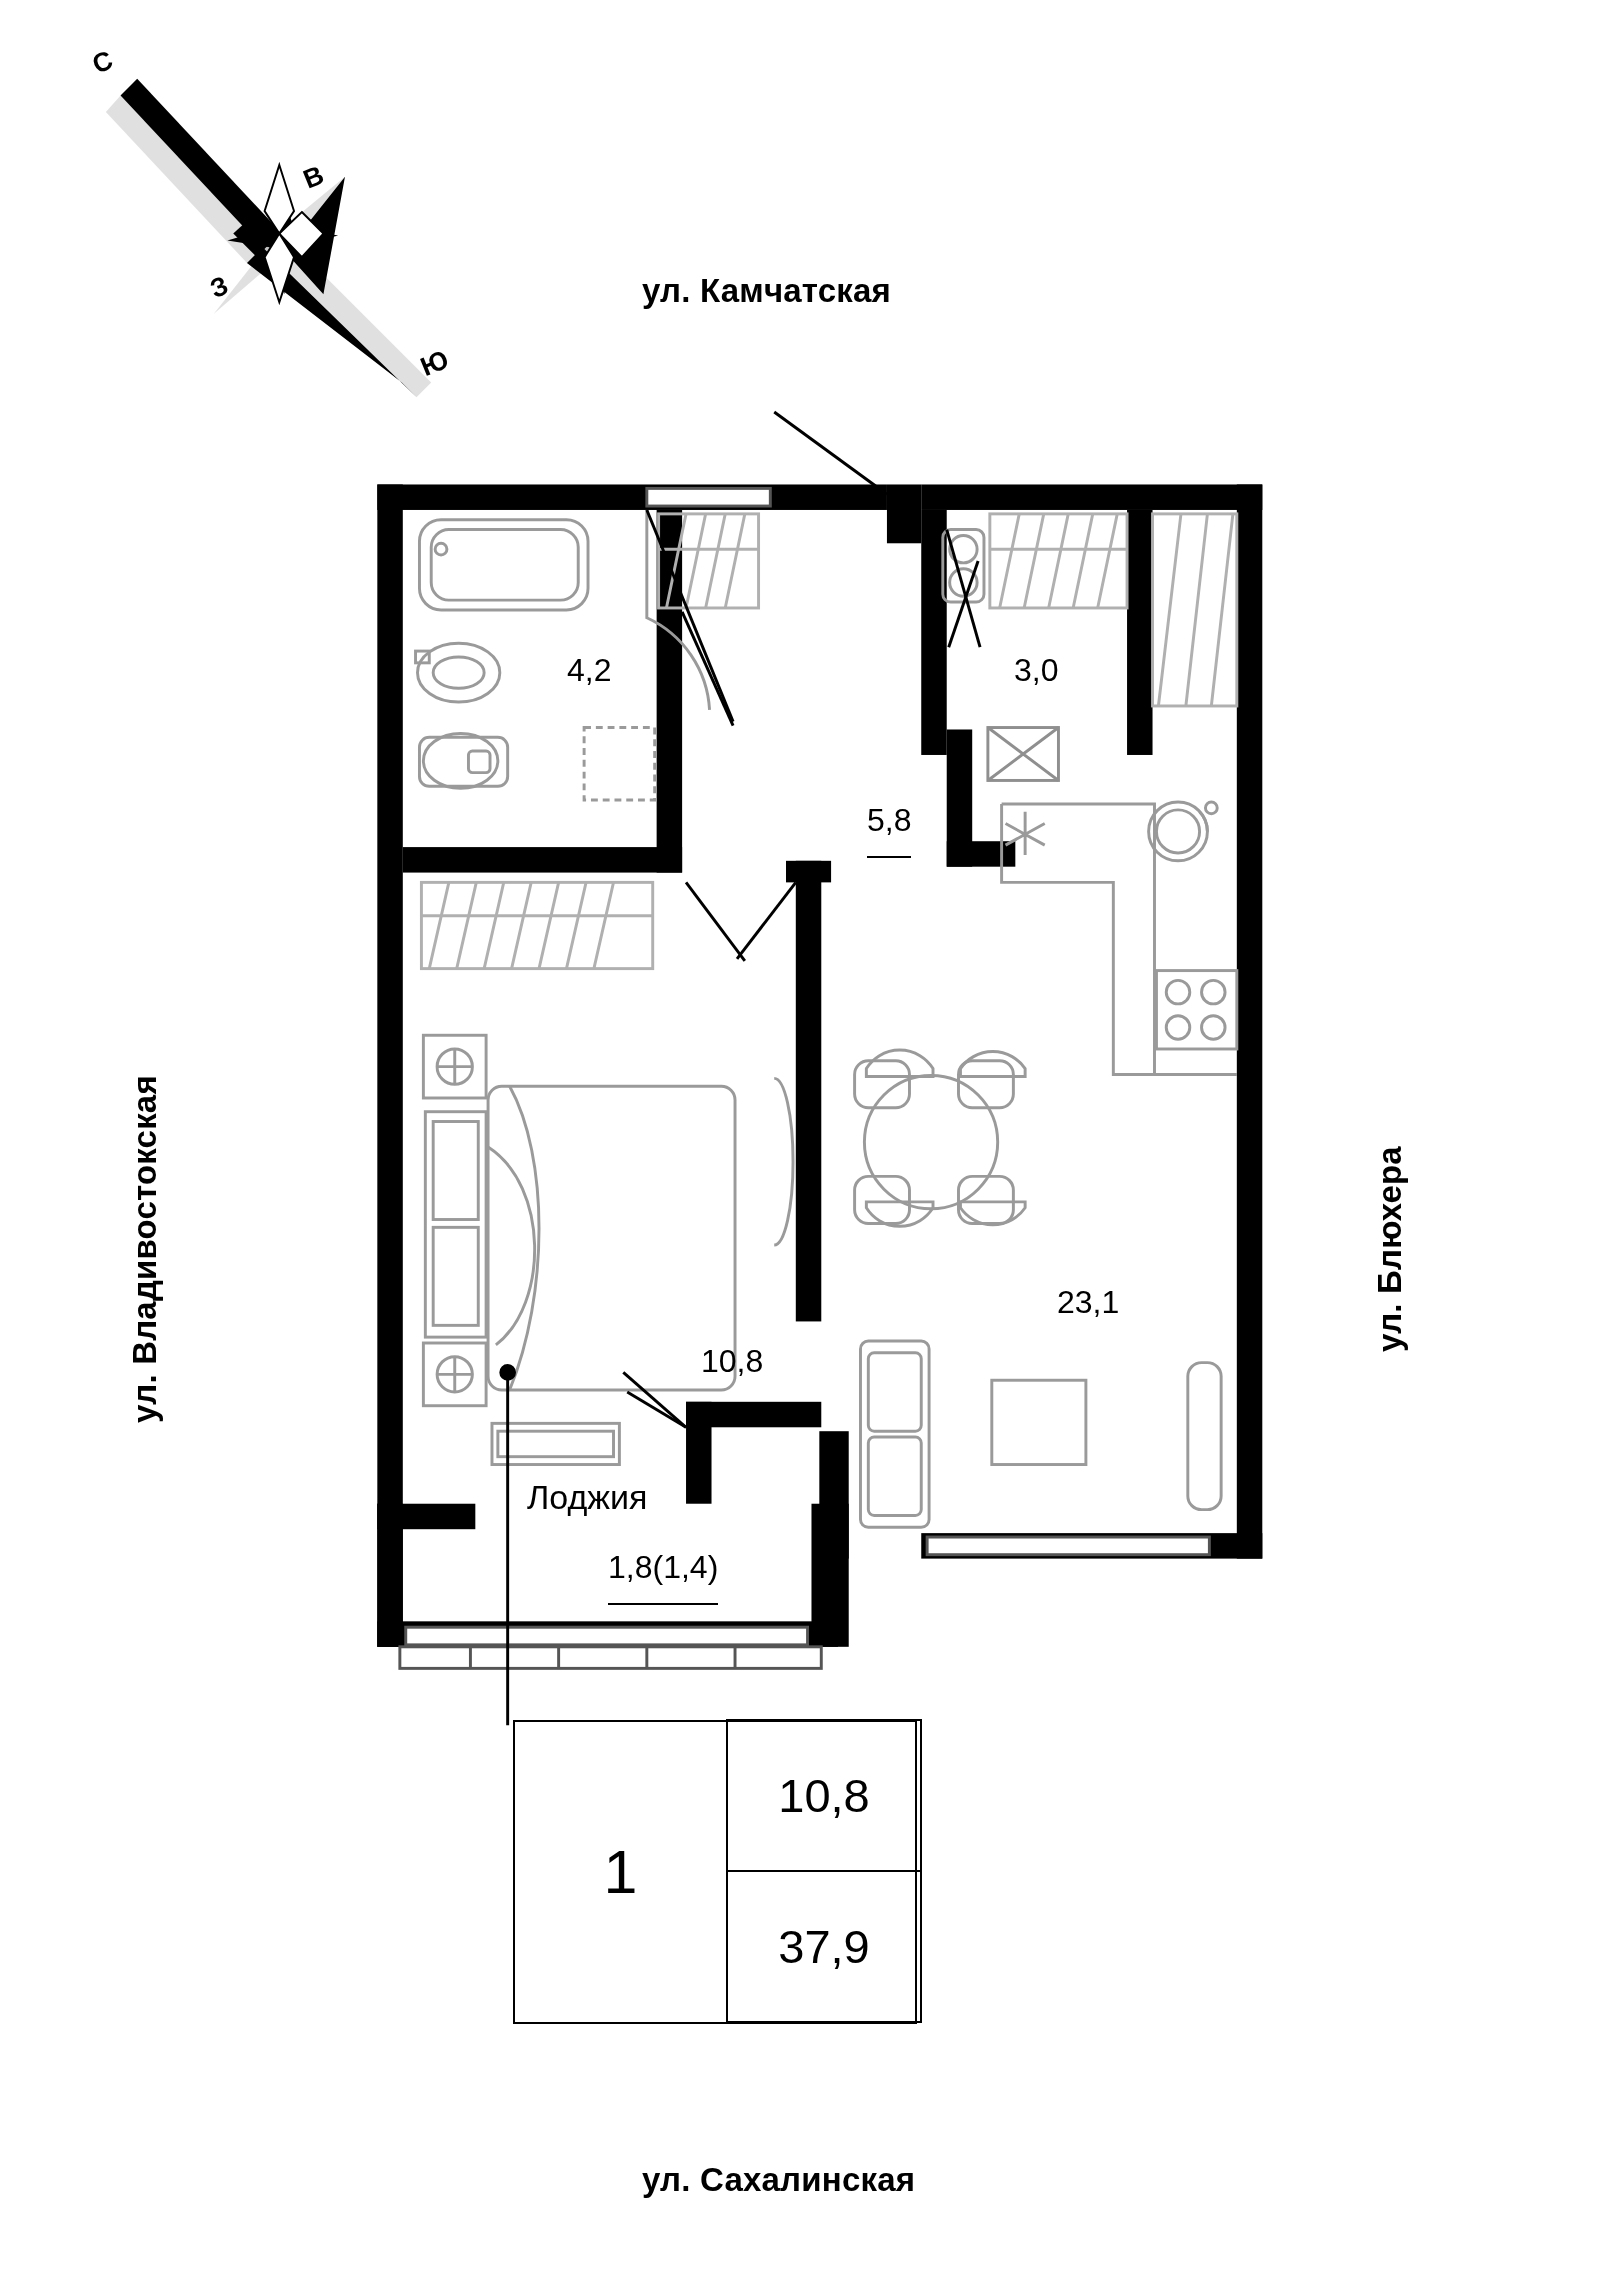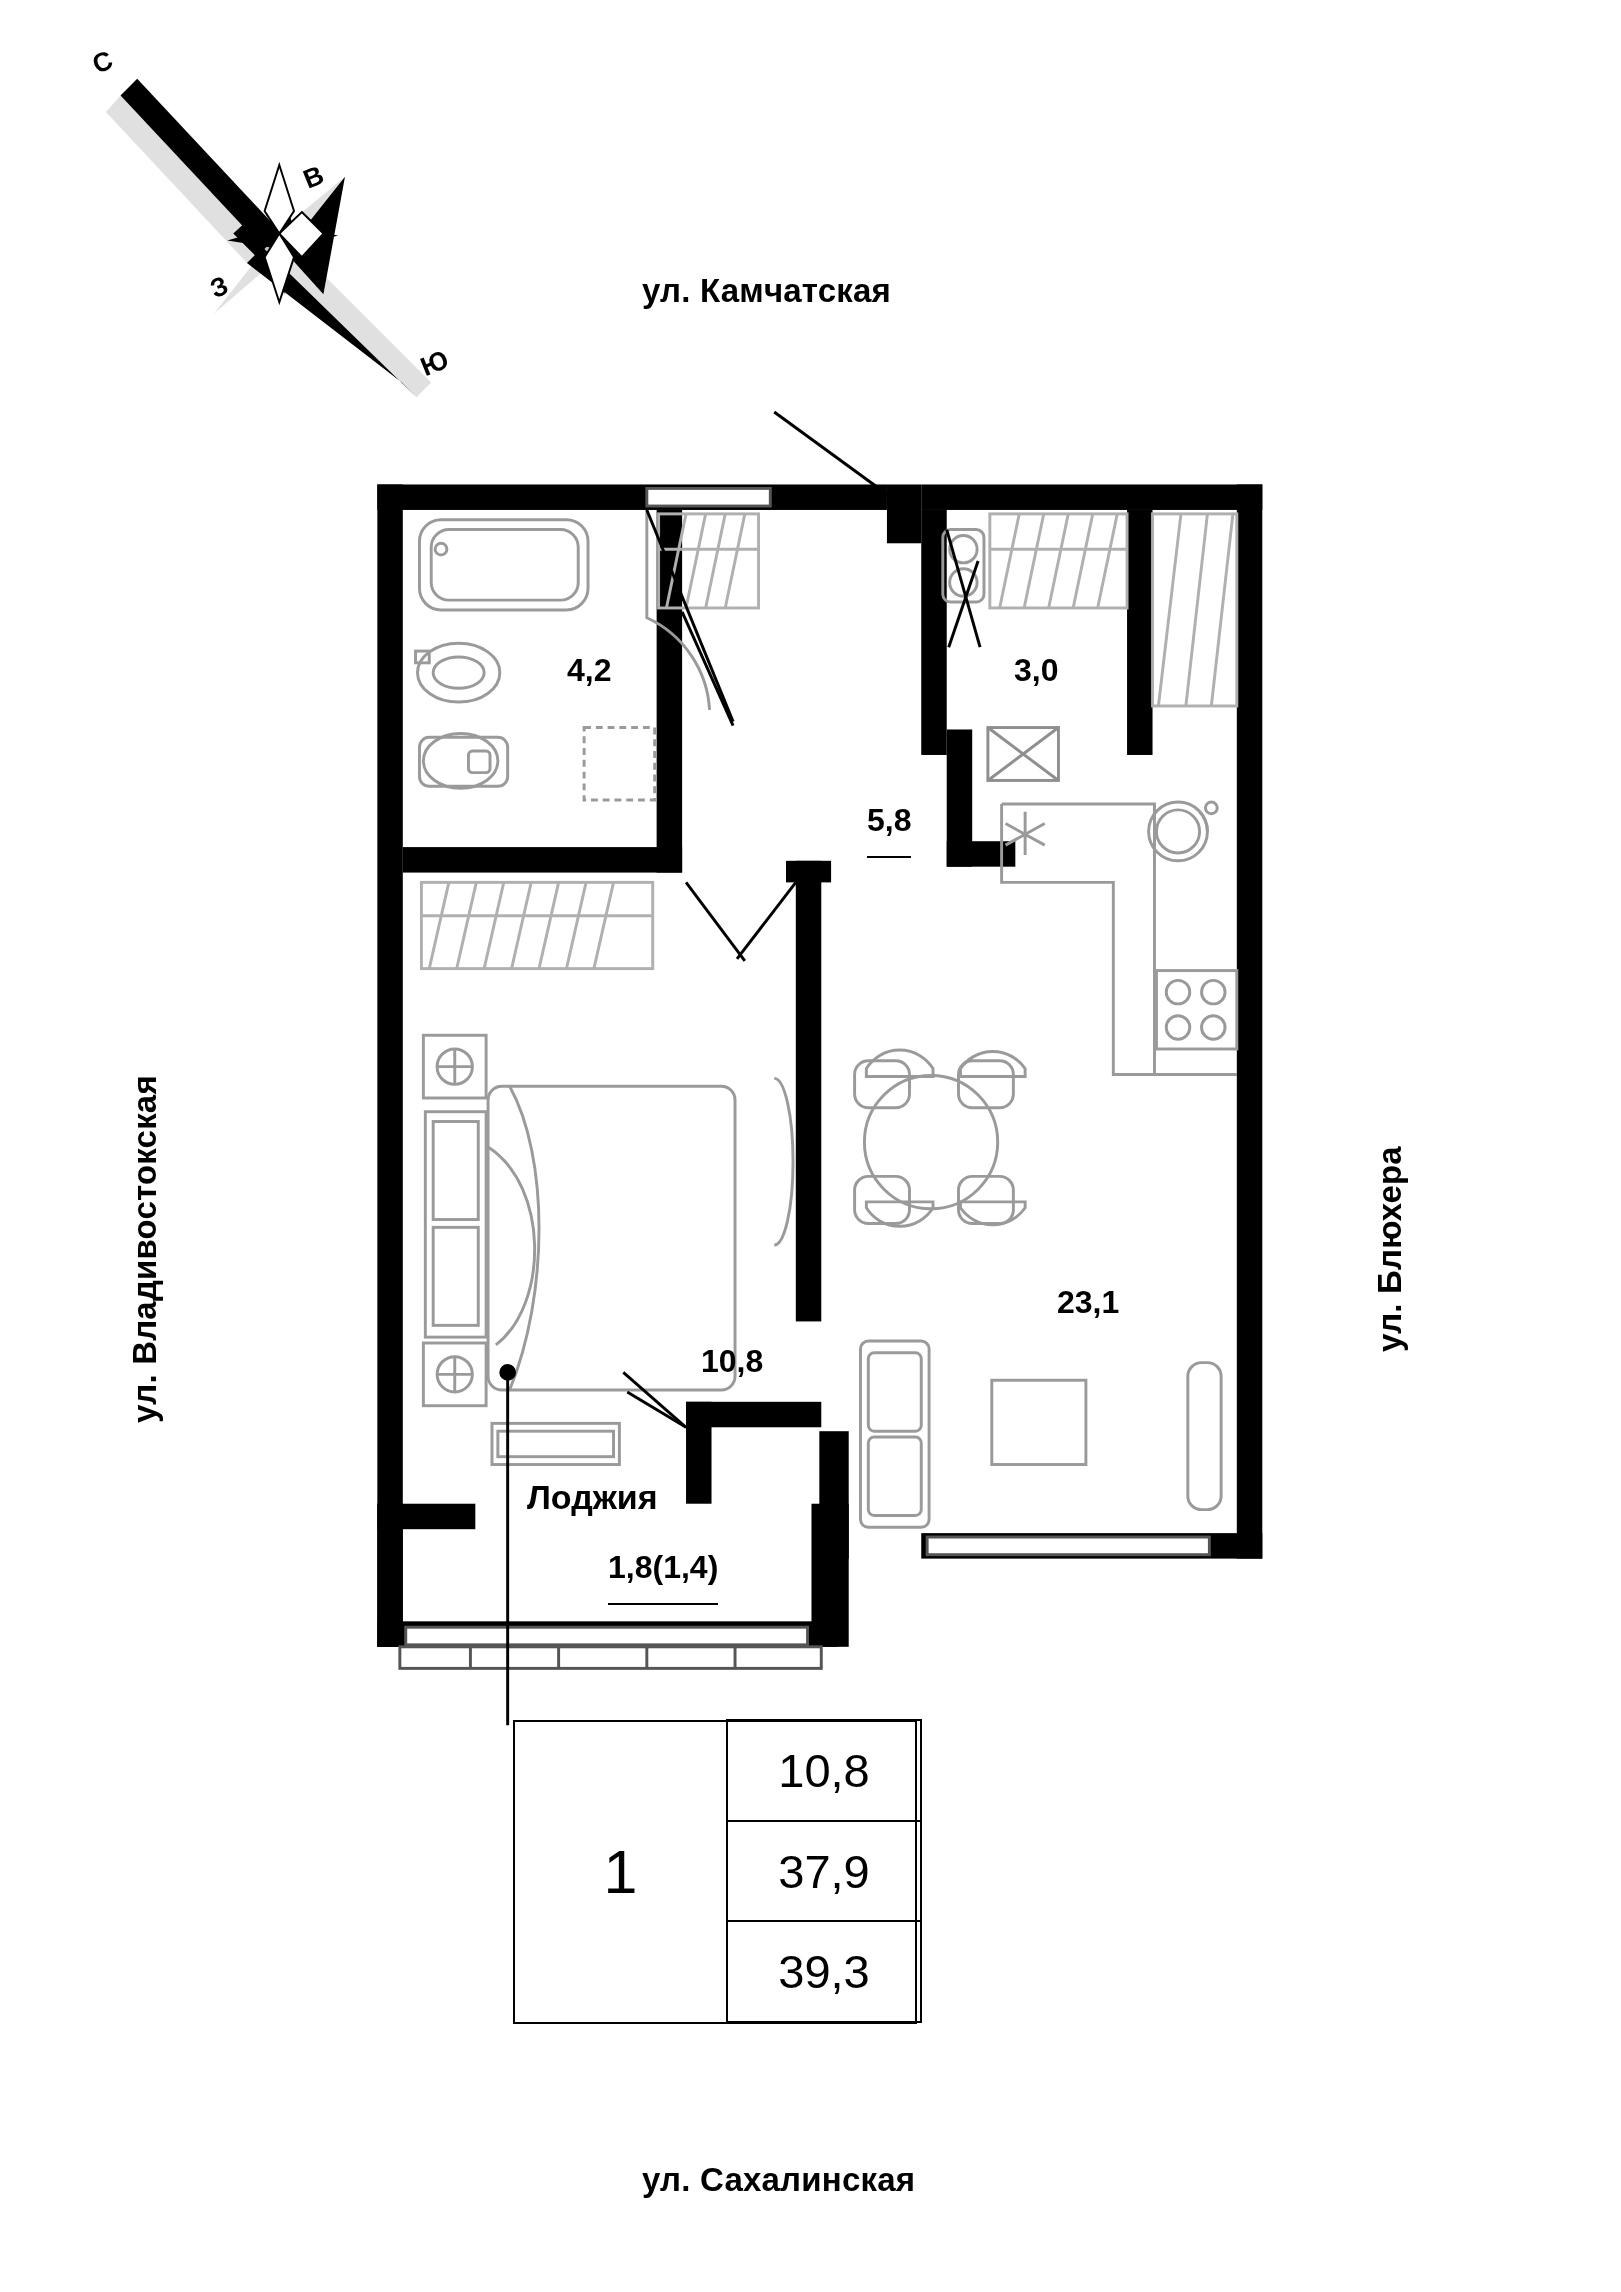--- a/index.html
+++ b/index.html
@@ -49,21 +49,21 @@
   }
   #street-right {
     left: 1287px;
     top: 1230px;
     transform: rotate(-90deg);
     transform-origin: center center;
   }
   .area-label {
     position: absolute;
     font-size: 32px;
-    font-weight: 700;
+    font-weight: 400;
     color: #000;
     white-space: nowrap;
   }
   .area-label.underline {
     border-bottom: 2.9px solid #000;
     padding-bottom: 17px;
   }
   #area-bath   { left: 567px; top: 652px; }
   #area-wc     { left: 1014px; top: 652px; }
   #area-hall   { left: 867px; top: 802px; }
@@ -341,18 +341,17 @@
   <div class="area-label" id="area-bed">10,8</div>
 
   <div class="area-label" id="loggia-name">Лоджия</div>
   <div class="area-label underline" id="loggia-area">1,8(1,4)</div>
 
   <div class="summary">
     <div class="summary-rooms">1</div>
     <div class="summary-cells">
       <div class="summary-cell">10,8</div>
       <div class="summary-cell">37,9</div>
-      <div class="summary-cell">39,3</div>
     </div>
   </div>
 
 </div>
 
 
 </body></html>

